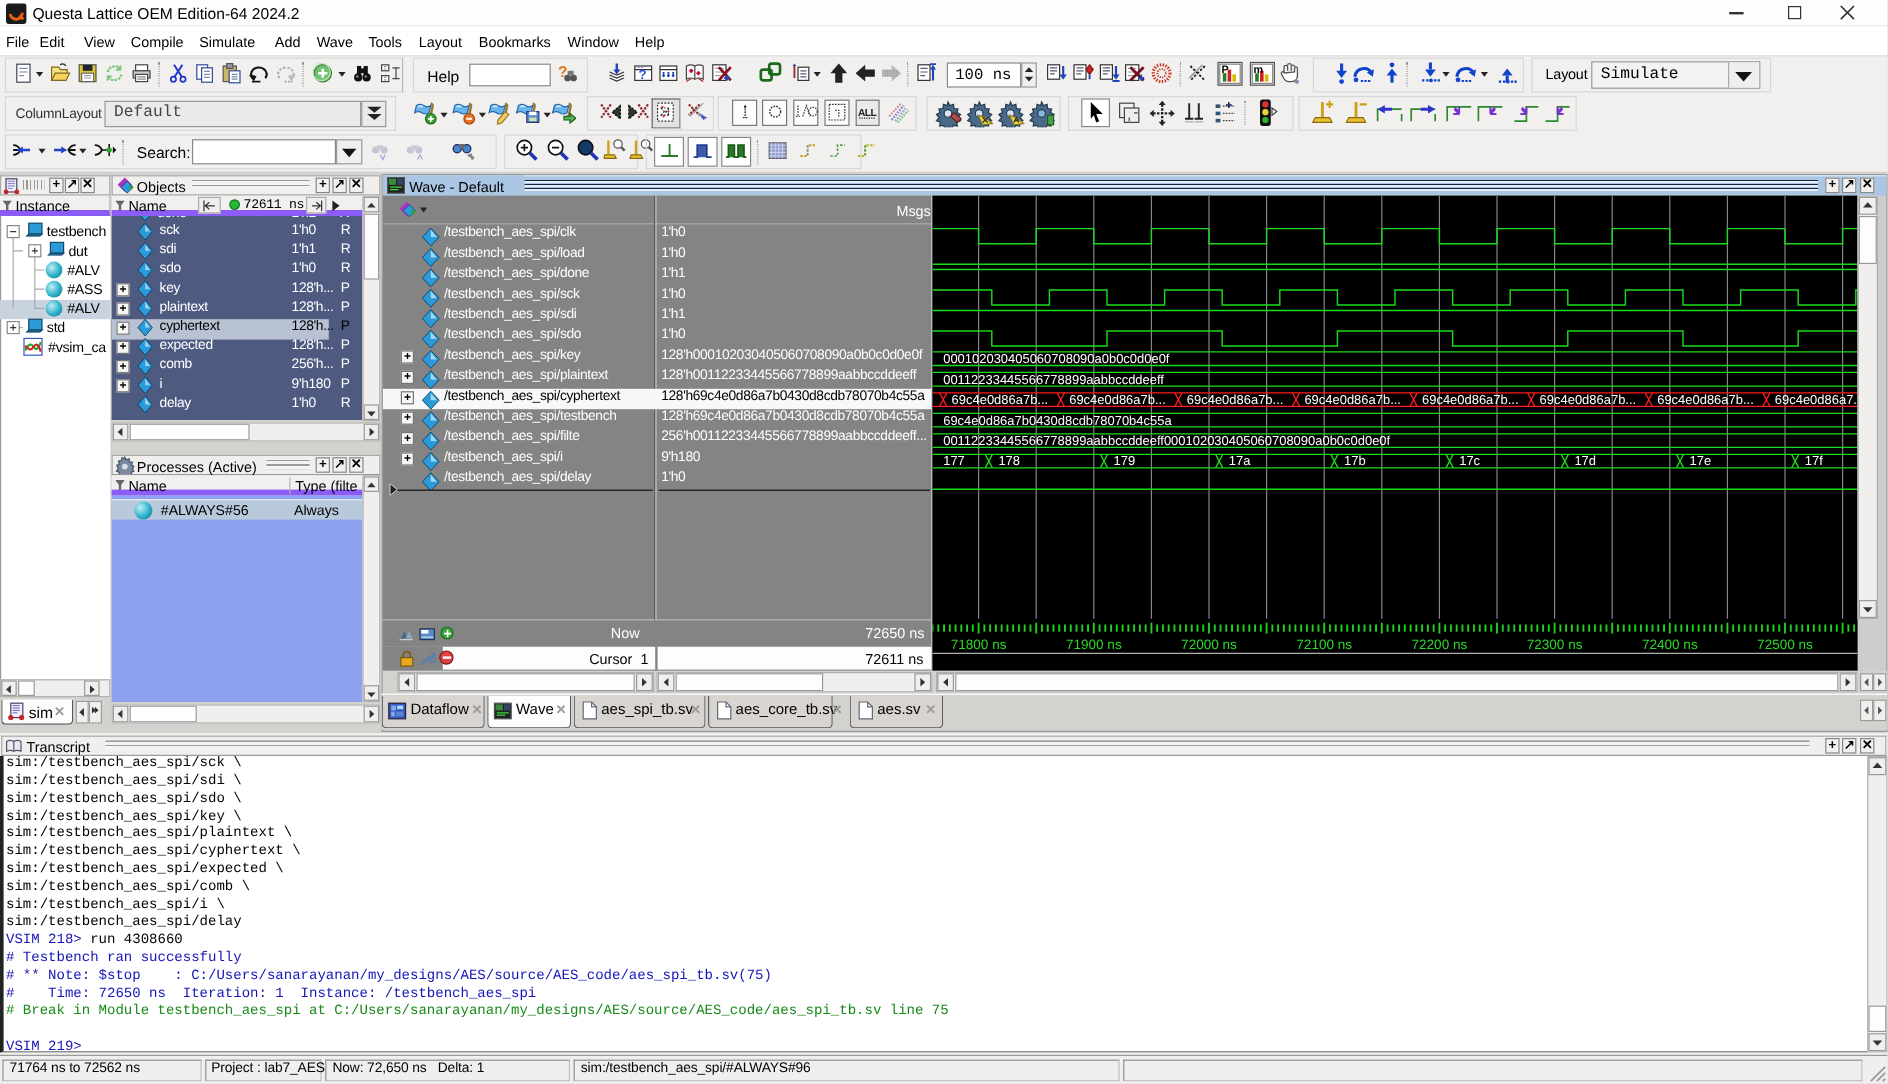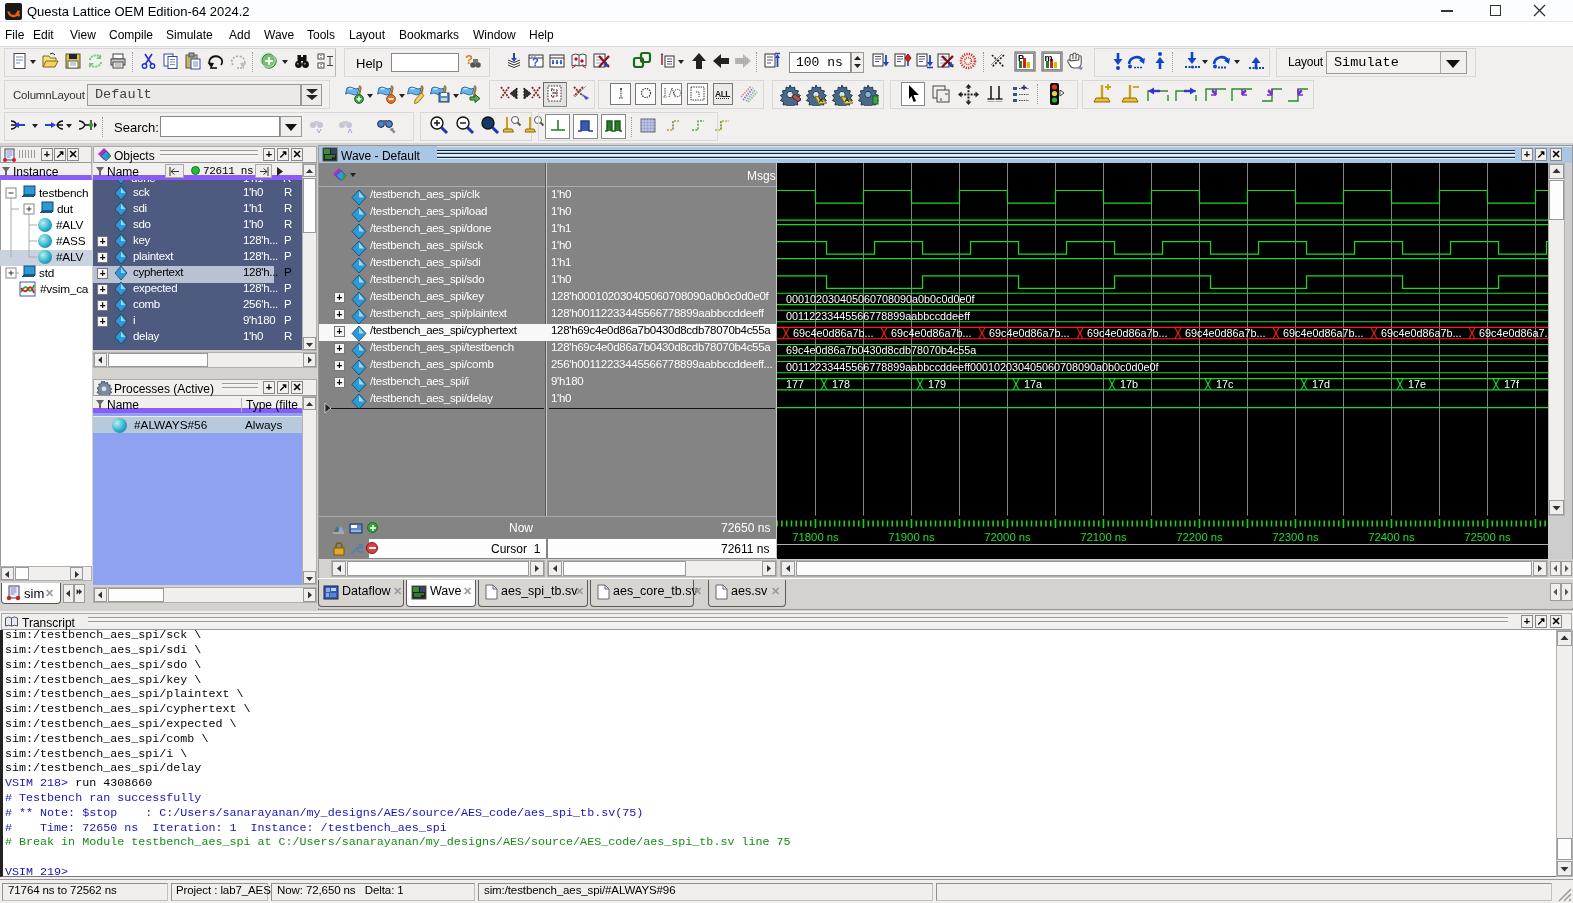--- a/index.html
+++ b/index.html
@@ -986,21 +986,21 @@
     </div>
  <div class="wrow" style="top:137px;background:#f8f8f8;color:#000;">
       <span style="position:absolute;left:51px;">/testbench_aes_spi/cyphertext</span>
       <span style="position:absolute;left:232px;">128'h69c4e0d86a7b0430d8cdb78070b4c55a</span>
     </div>
  <div class="wrow" style="top:154px;">
       <span style="position:absolute;left:51px;">/testbench_aes_spi/testbench</span>
       <span style="position:absolute;left:232px;">128'h69c4e0d86a7b0430d8cdb78070b4c55a</span>
     </div>
  <div class="wrow" style="top:171px;">
-      <span style="position:absolute;left:51px;">/testbench_aes_spi/comb</span>
+      <span style="position:absolute;left:51px;">/testbench_aes_spi/filte</span>
       <span style="position:absolute;left:232px;">256'h00112233445566778899aabbccddeeff...</span>
     </div>
  <div class="wrow" style="top:188px;">
       <span style="position:absolute;left:51px;">/testbench_aes_spi/i</span>
       <span style="position:absolute;left:232px;">9'h180</span>
     </div>
  <div class="wrow" style="top:205px;">
       <span style="position:absolute;left:51px;">/testbench_aes_spi/delay</span>
       <span style="position:absolute;left:232px;">1'h0</span>
     </div>

